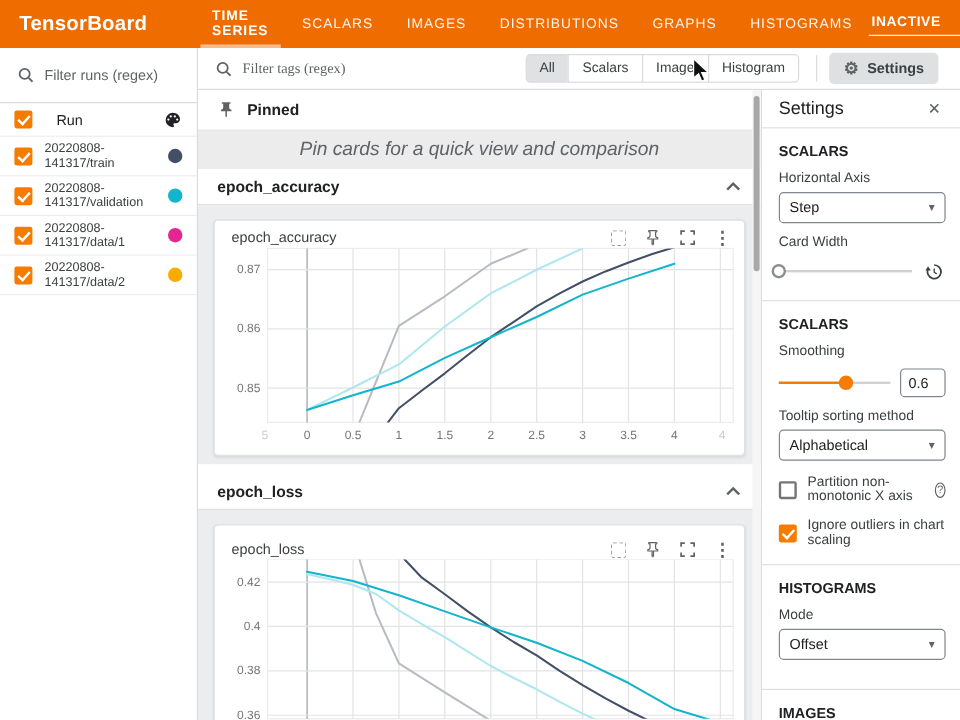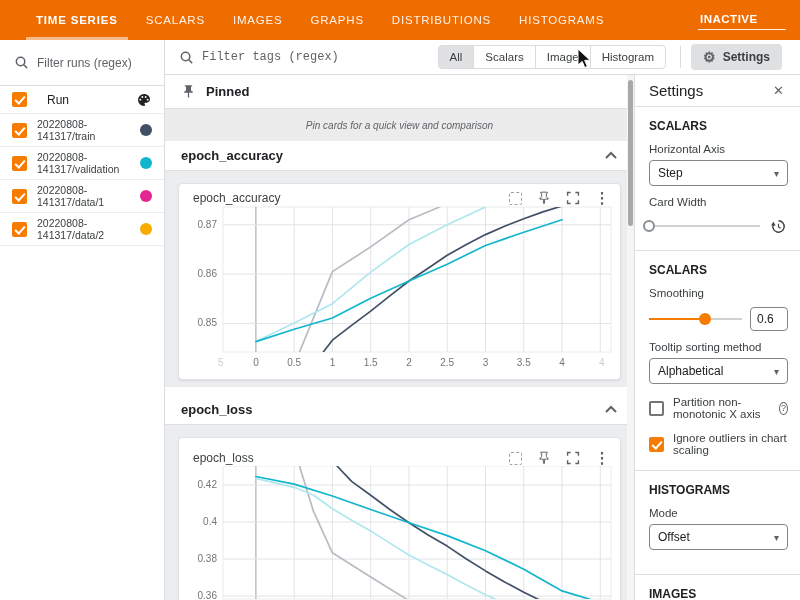--- a/index.html
+++ b/index.html
@@ -31,39 +31,39 @@
   .dot { width:12px; height:12px; border-radius:50%; margin-left:auto; flex:0 0 12px; }
   .cb { width:15px; height:15px; border-radius:2px; flex:0 0 15px; background:#f57c00; position:relative; cursor:pointer; }
   .cb::after { content:""; position:absolute; left:5px; top:2px; width:4px; height:8px; border:solid #fff; border-width:0 2px 2px 0; transform:rotate(42deg); }
   .cb.un { background:#fff; border:2px solid #757575; }
   .cb.un::after { display:none; }
 
   
   .right-col { flex:1; display:flex; flex-direction:column; min-width:0; }
   .toolbar { height:35px; flex:0 0 35px; display:flex; align-items:center; border-bottom:1px solid #dadce0; background:#fff; padding-left:14px; }
   .toolbar .tag-search { display:flex; align-items:center; gap:8px; flex:1; }
-  .toolbar input { border:none; outline:none; font-size:12px; color:#3c4043; width:200px; font-family:Liberation Mono, monospace; }
+  .toolbar input { border:none; outline:none; font-size:12px; color:#3c4043; width:200px; font-family:Liberation Serif, serif; }
   .toolbar input::placeholder { color:#5f6368; }
   .chips { display:flex; margin-right:10px; }
   .chip { height:24px; padding:0 11px; display:flex; align-items:center; font-size:11.5px; color:#3c4043; background:#fff; border:1px solid #dadce0; margin-left:-1px; cursor:pointer; }
   .chip.first { border-radius:4px 0 0 4px; }
   .chip.last { border-radius:0 4px 4px 0; }
   .chip.selected { background:#dfe1e3; }
   .tb-divider { width:1px; height:22px; background:#dadce0; margin:0 10px 0 4px; }
   .settings-btn { height:26px; display:flex; align-items:center; gap:7px; background:#dee0e2; border-radius:4px; padding:0 12px; margin-right:18px; font-size:12px; font-weight:bold; color:#3c4043; cursor:pointer; }
   .settings-btn .glyph { font-size:14px; color:#5f6368; line-height:1; }
 
   .lower-row { flex:1; display:flex; min-height:0; }
 
   
   .main-wrap { width:469px; flex:0 0 469px; position:relative; background:#fff; overflow:hidden; }
   .pinned-bar { height:34px; display:flex; align-items:center; gap:10px; padding-left:16px; border-bottom:1px solid #e0e0e0; background:#fff; }
   .pinned-bar .ttl { font-size:13px; font-weight:bold; color:#202124; }
   .hint-strip { height:32px; background:#ececec; display:flex; align-items:center; justify-content:center; }
-  .hint-strip span { font-size:10px; font-style:italic; color:#5f6368; }
+  .hint-strip span { font-size:16px; font-style:italic; color:#5f6368; }
   .sec-hdr { height:30px; background:#fff; border-bottom:1px solid #e0e0e0; display:flex; align-items:center; padding:0 16px; cursor:pointer; }
   .sec-hdr .ttl { font-size:13px; font-weight:bold; color:#202124; }
   .sec-hdr .chev { margin-left:auto; display:flex; }
   .sec-body { background:#ecedef; padding:12px 13px 0 13px; }
   .sec-body.first { height:216px; }
   .sec-body.second { height:175px; }
   .gap8 { height:8px; background:#fff; }
   .card { width:443px; background:#fff; border:1px solid #dfe1e5; border-radius:4px; box-shadow:0 1px 2px rgba(0,0,0,.08); }
   .card.acc { height:197px; }
   .card.loss { height:180px; }
@@ -106,35 +106,36 @@
   
   .chart svg text { font-family:"Liberation Sans", sans-serif; }
   .cursor-overlay { position:absolute; left:576px; top:48px; width:16px; height:22px; z-index:50; pointer-events:none; }
 </style>
 </head>
 <body>
 
 <div class="app">
 
   <header>
+    <div class="logo">TensorBoard</div>
     <nav class="tabs">
       <div class="tab active">
           <span>TIME SERIES</span>
         </div>
       <div class="tab">
           <span>SCALARS</span>
         </div>
       <div class="tab">
           <span>IMAGES</span>
         </div>
       <div class="tab">
+          <span>DISTRIBUTIONS</span>
+        </div>
+      <div class="tab">
           <span>GRAPHS</span>
-        </div>
-      <div class="tab">
-          <span>DISTRIBUTIONS</span>
         </div>
       <div class="tab">
           <span>HISTOGRAMS</span>
         </div>
     </nav>
     <div class="hdr-right">
       <div class="status-select">
         <span>INACTIVE</span>
 
       </div>

